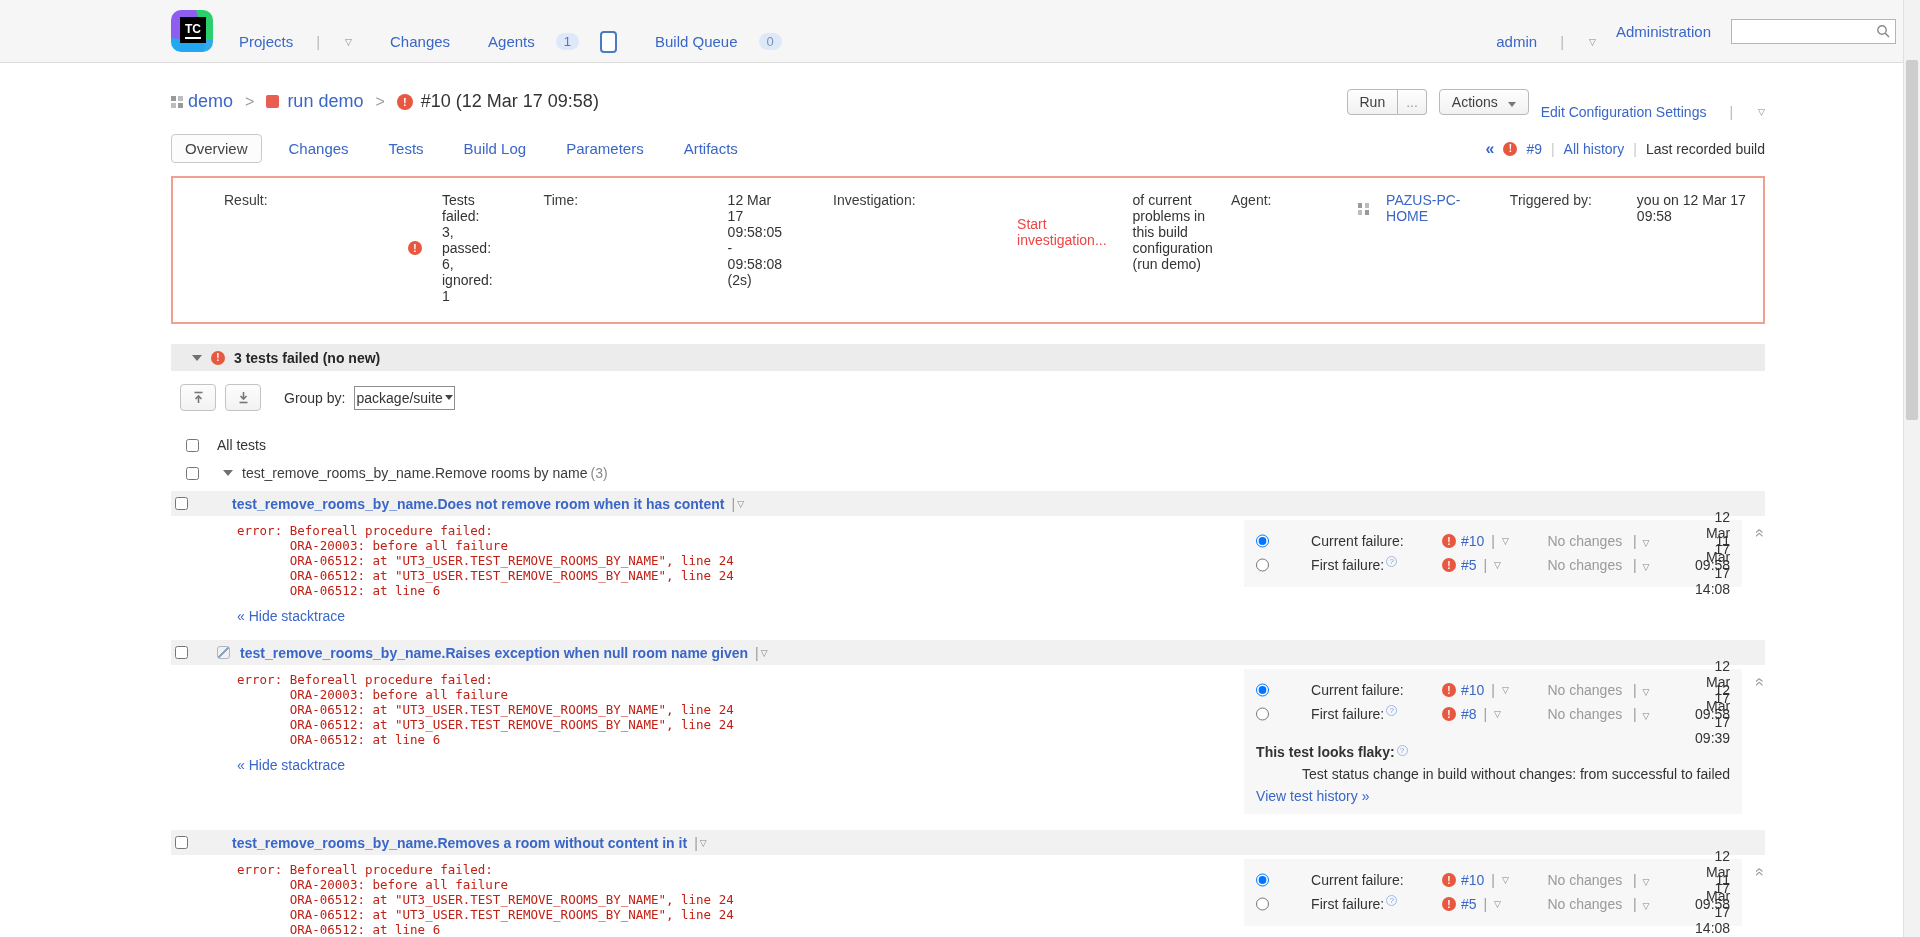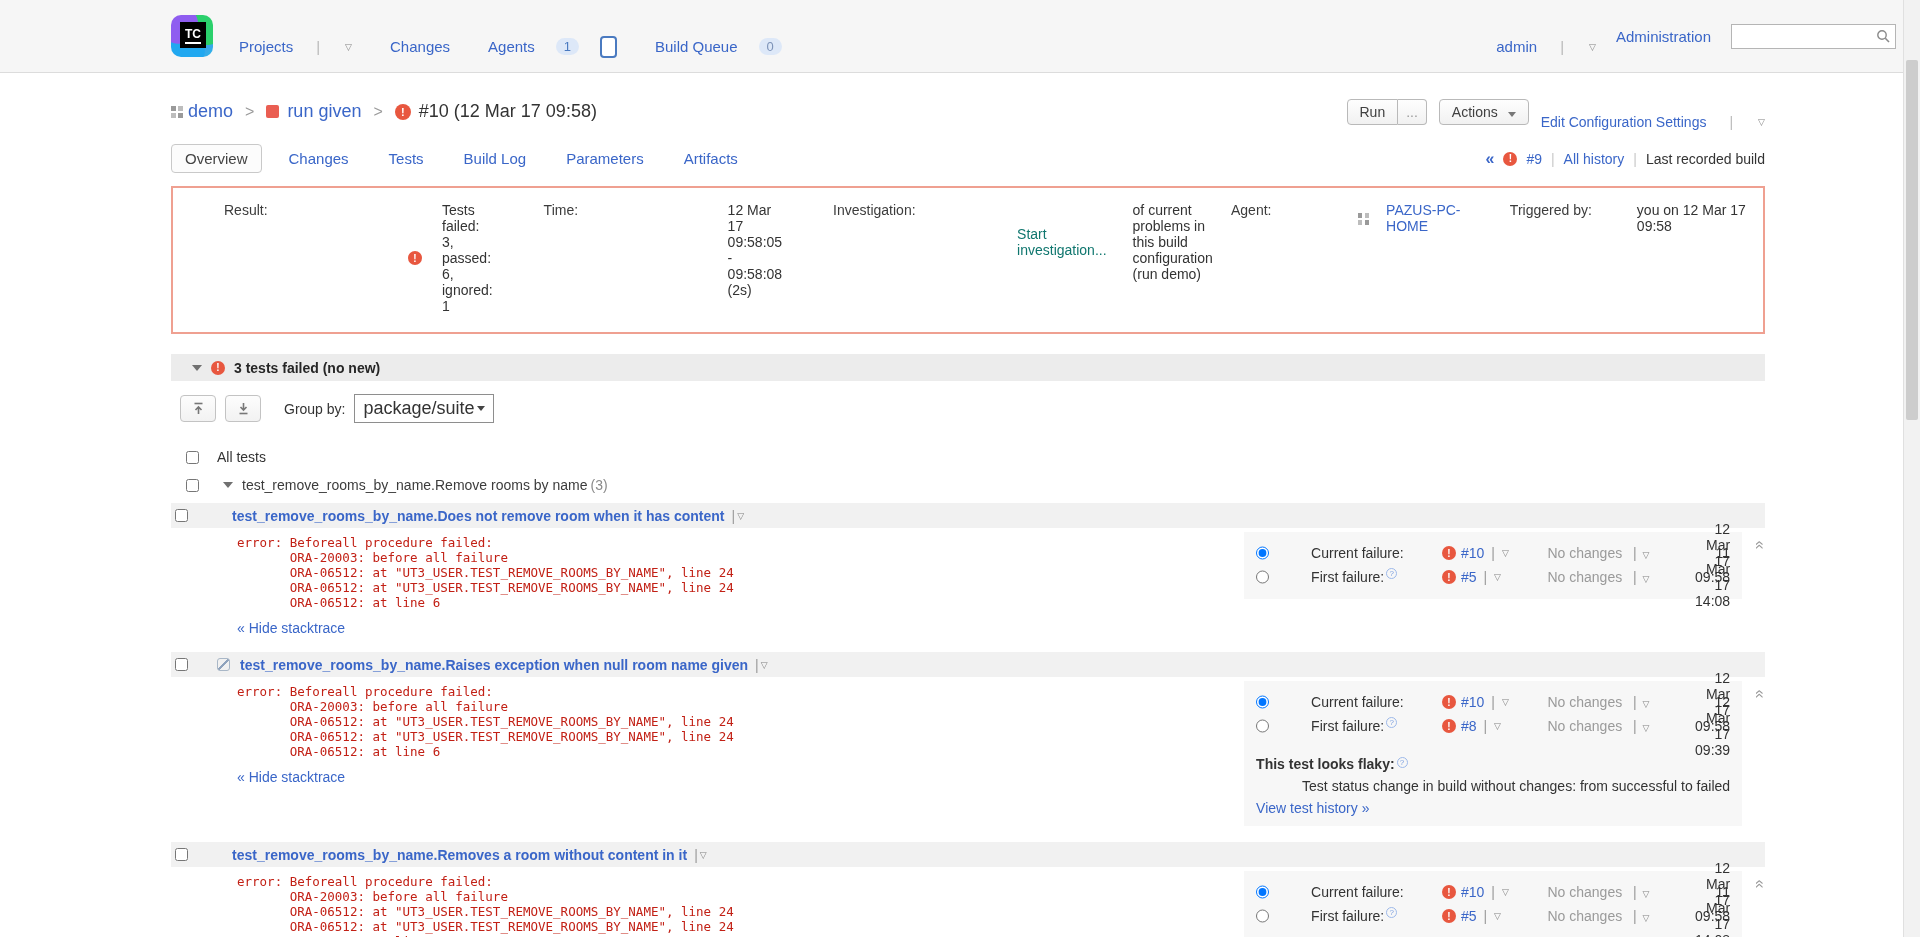--- a/index.html
+++ b/index.html
@@ -6,21 +6,21 @@
   html,body { margin:0; padding:0; }
   body {
     width:1920px; height:937px; overflow:hidden; position:relative;
     background:#fff; color:#333;
     font-family:"Liberation Sans", sans-serif; font-size:14px;
   }
   a, .link { color:#3a66c8; text-decoration:none; cursor:pointer; }
 
   
   .topnav {
-    height:73px; background:#f6f6f6; border-bottom:1px solid #dcdcdc;
+    height:63px; background:#f6f6f6; border-bottom:1px solid #dcdcdc;
     display:flex; align-items:center; padding:0 24px 0 171px;
   }
   .logo { width:42px; height:42px; border-radius:10px; position:relative; flex:0 0 auto;
     background:
       radial-gradient(circle at 18% 22%, #8f5df0 0 40%, transparent 42%),
       radial-gradient(circle at 85% 25%, #2bd06c 0 40%, transparent 42%),
       radial-gradient(circle at 30% 85%, #21a8f0 0 45%, transparent 47%),
       linear-gradient(135deg,#7a5cf0,#2bb7e8);
   }
   .logo-inner { position:absolute; left:9px; top:7px; width:26px; height:26px; background:#000;
@@ -68,35 +68,35 @@
   .vbar { color:#c9c9c9; }
 
   
   .summary-box { border:2px solid #efa091; margin-top:13px; padding:8px 0 12px; display:flex; font-size:14px; }
   .sum-col { display:flex; }
   .sum-left { width:1030px; }
   .sum-row { display:flex; align-items:flex-start; padding:6px 0; }
   .sum-label { width:235px; padding-left:51px; color:#3c3c3c; flex:0 0 auto; }
   .sum-right .sum-label { width:155px; padding-left:28px; }
   .sum-val { display:flex; align-items:center; gap:20px; }
-  .red-link { color:#0f766e; }
+  .red-link { color:#ef4444; }
   .inv-rest { margin-left:6px; }
 
   
   .section-bar { background:#ececec; height:27px; display:flex; align-items:center; gap:9px;
     padding-left:21px; font-weight:bold; font-size:14px; color:#262626; margin-top:20px; }
   .tri { width:0; height:0; border-left:5px solid transparent; border-right:5px solid transparent;
     border-top:6px solid #707070; flex:0 0 auto; }
 
   .toolbar { display:flex; align-items:center; gap:9px; margin:13px 0 20px 9px; }
   .tool-btn { width:36px; height:27px; border:1px solid #c3c3c3; border-radius:4px;
     background:linear-gradient(#fdfdfd,#f2f2f2); display:flex; align-items:center; justify-content:center; cursor:pointer; }
   .groupby-label { margin-left:14px; }
-  .select { border:1px solid #8e8e8e; background:#fff; padding:3px 8px; display:flex;
-    align-items:center; font-size:18px; cursor:pointer; }
+  .select { border:1px solid #8e8e8e; background:#fff; padding:3px 1px; display:flex;
+    align-items:center; font-size:14px; cursor:pointer; }
   .select .caret-dn { border-top-color:#444; margin-left:2px; }
 
   
   .tree-row { display:flex; align-items:center; padding:6px 0; font-size:14px; }
   .tree-row input[type=checkbox] { margin:0 0 0 15px; width:13px; height:13px; }
   .tree-gap1 { margin-left:18px; }
   .suite-tri { margin:0 9px 0 24px; border-top-width:6px; }
   .suite-name { color:#3c3c3c; }
   .count { color:#8a8a8a; margin-left:3px; }
 
@@ -179,21 +179,21 @@
   </div>
 </div>
 
 <div class="page">
 
   <div class="breadcrumb-row">
     <span class="grid-icon"></span>
     <span class="link">demo</span>
     <span class="crumb-sep">&gt;</span>
     <span class="conf-icon"></span>
-    <span class="link">run given</span>
+    <span class="link">run demo</span>
     <span class="crumb-sep">&gt;</span>
     <span class="err-icon"></span>
     <span class="crumb-build">#10 (12 Mar 17 09:58)</span>
 
     <span class="bc-actions">
       <span class="split">
         <button class="btn">Run</button>
         <button class="btn">...</button>
       </span>
       <button class="btn">

